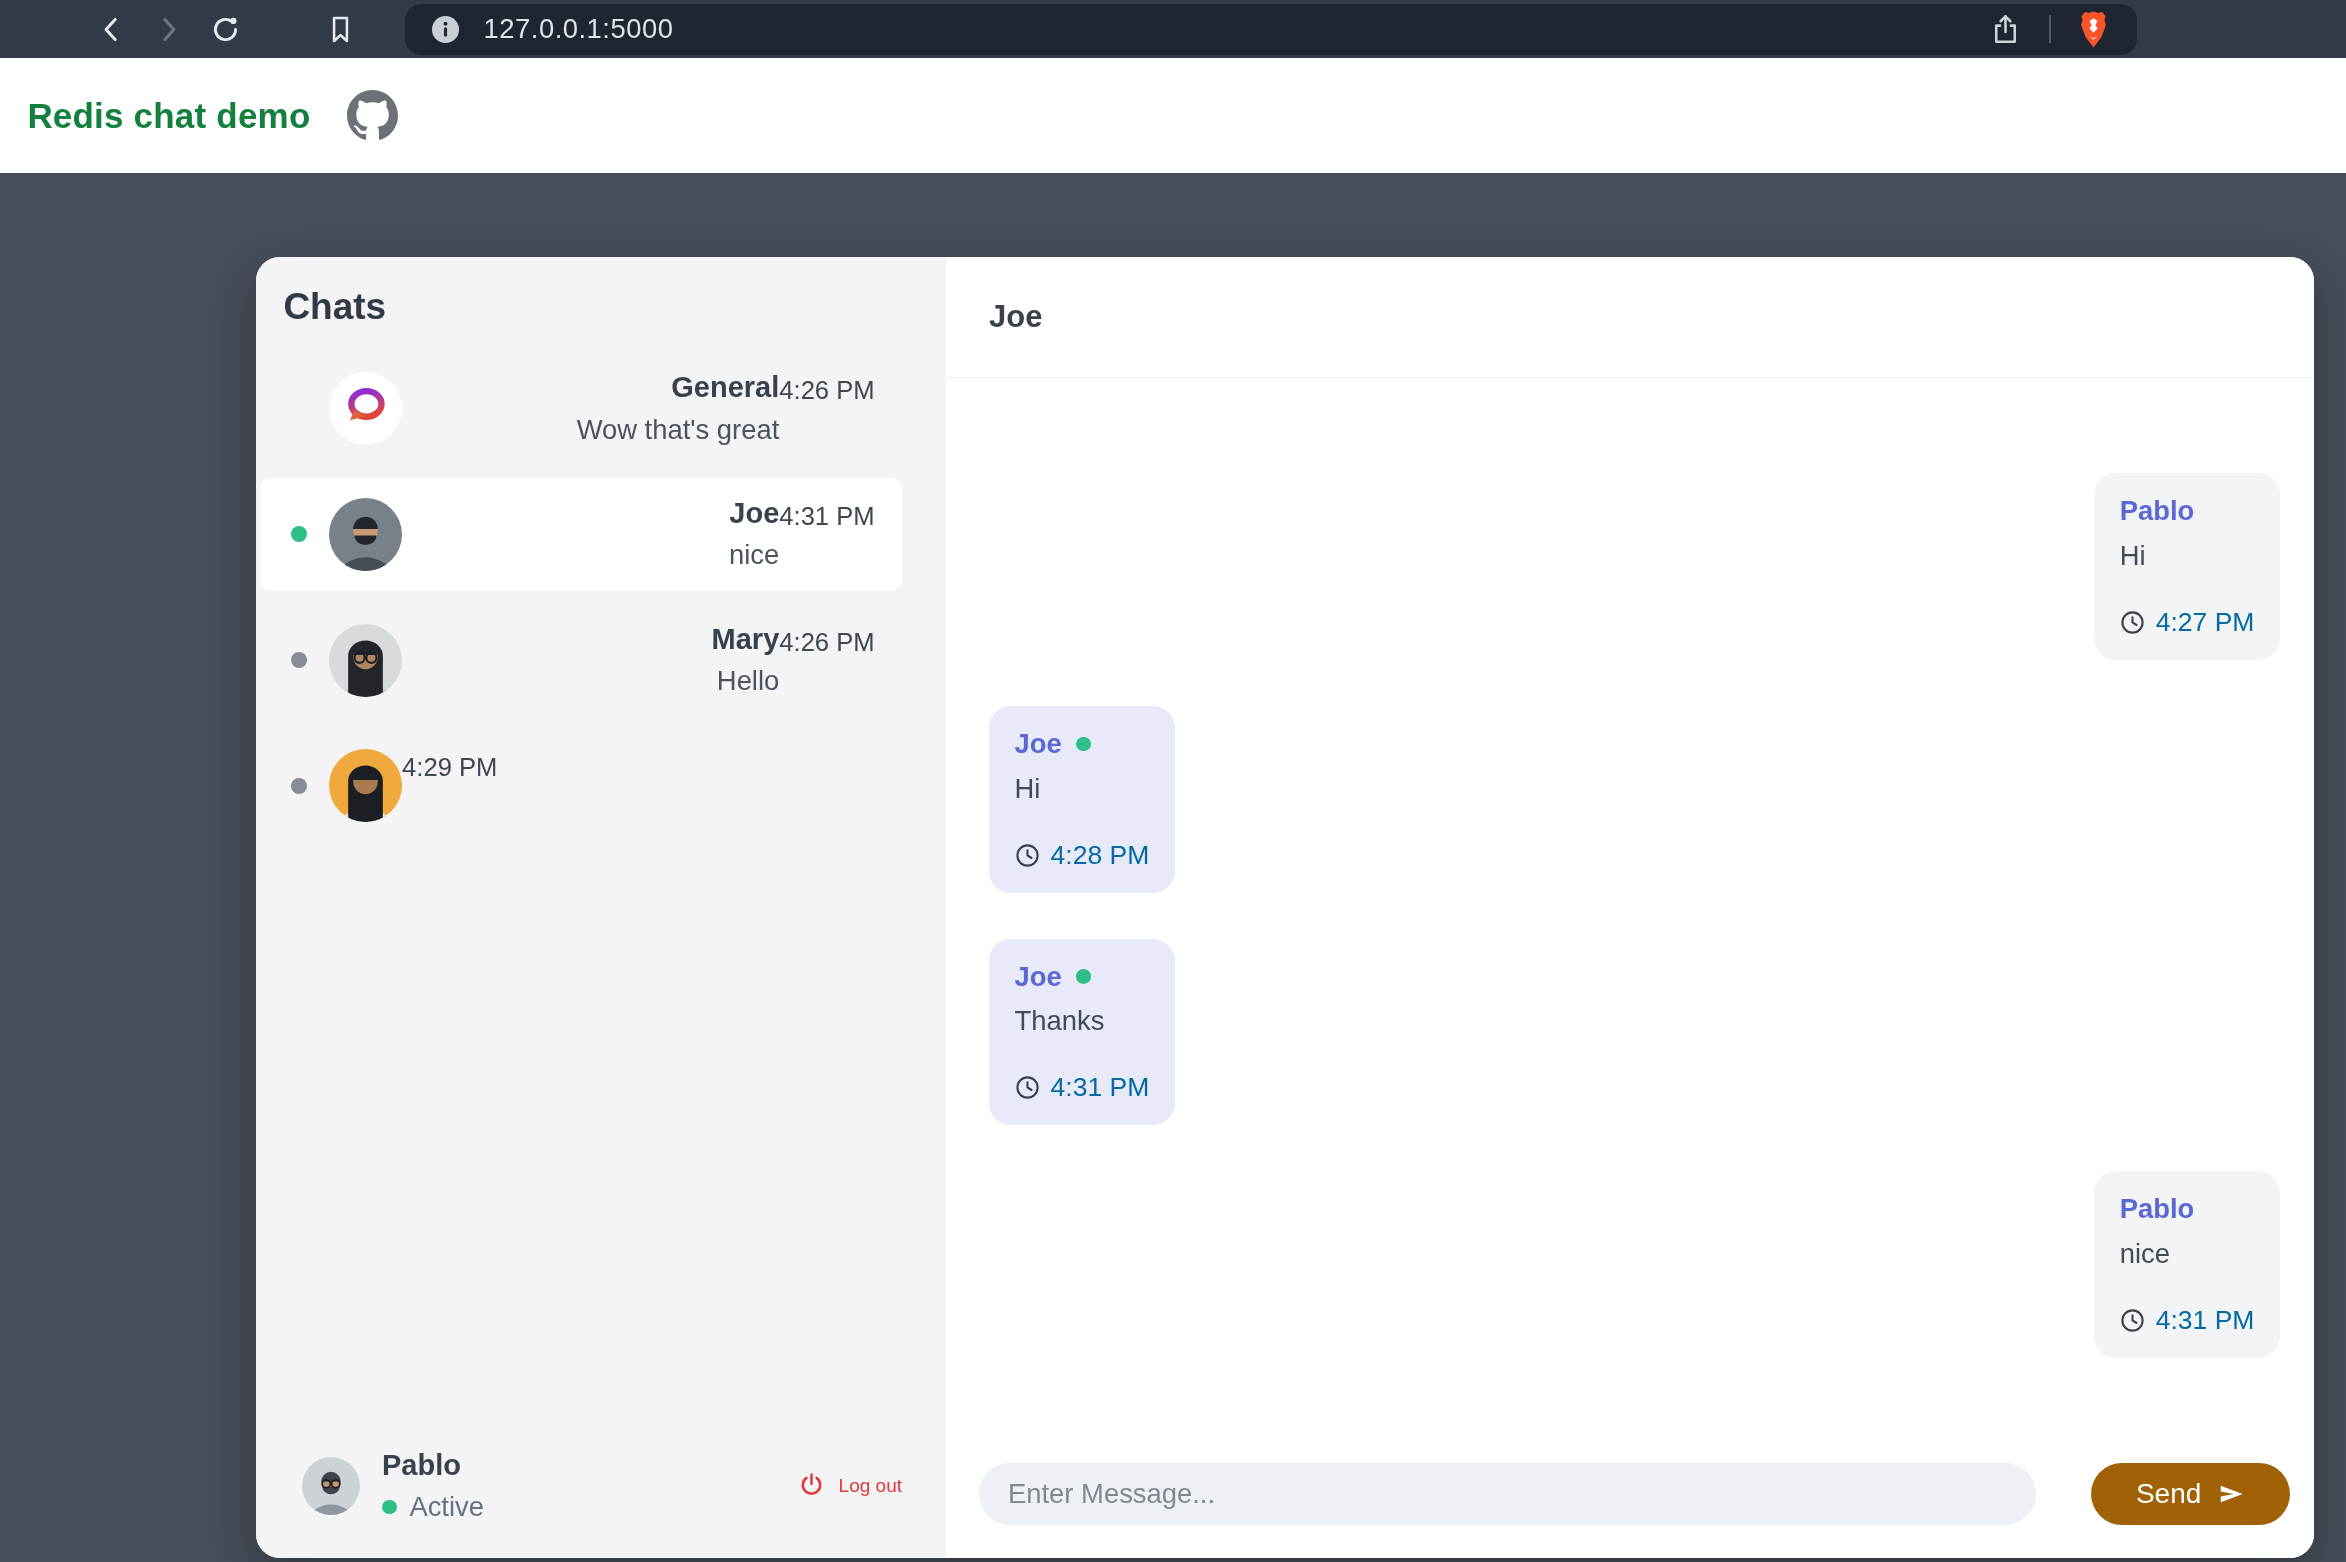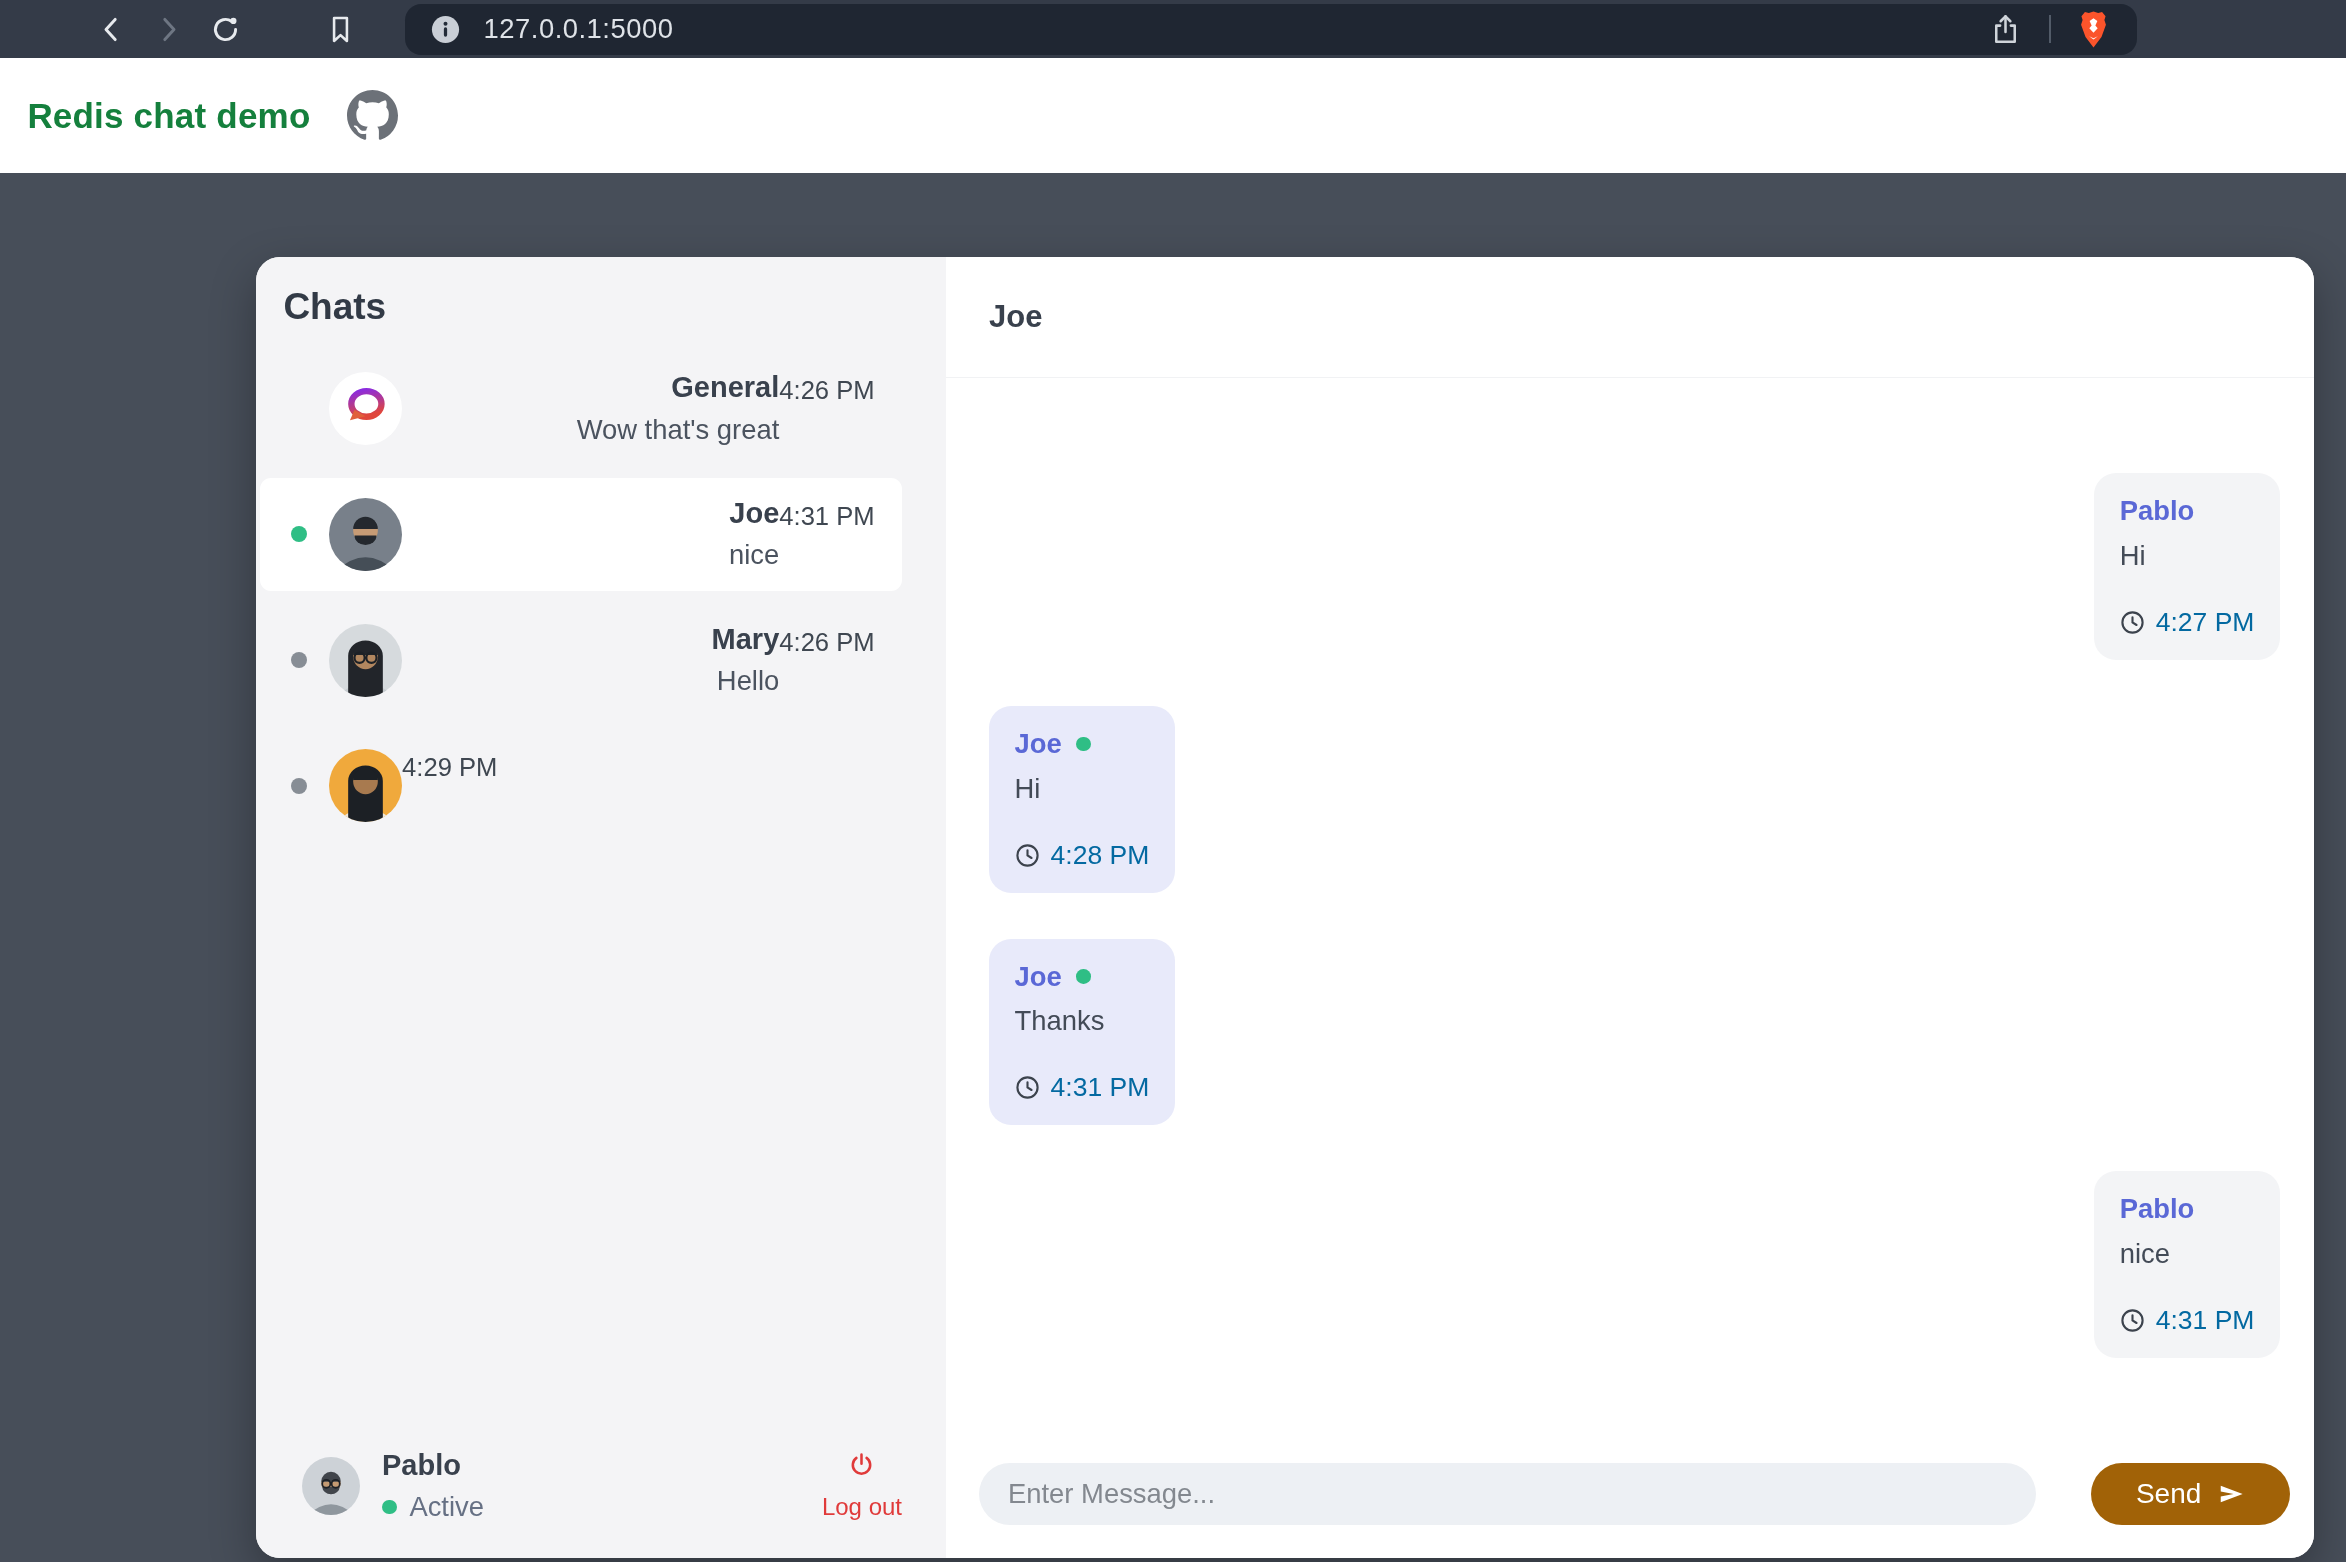--- a/index.html
+++ b/index.html
@@ -43,21 +43,21 @@
   .chat-name{font-size:29px;font-weight:600;color:#39414d;}
   .chat-preview{margin-top:9.1px;font-size:27.4px;color:#4b535f;}
   .chat-time{font-size:25.6px;color:#3f4751;align-self:flex-start;margin-top:24px;white-space:nowrap;}
   .user-bar{margin-top:auto;display:flex;align-items:center;padding:0 44px 35px 46px;}
   .user-avatar{width:58px;height:58px;border-radius:50%;overflow:hidden;flex:none;}
   .user-avatar svg{display:block;width:100%;height:100%;}
   .user-meta{margin-left:22px;}
   .user-name{font-size:29px;font-weight:600;color:#39414d;}
   .user-status{display:flex;align-items:center;margin-top:9.1px;gap:12.8px;font-size:27.4px;color:#667084;}
   .status-dot{width:14.6px;height:14.6px;border-radius:50%;background:#2fbe85;flex:none;}
-  .logout{margin-left:auto;display:flex;align-items:center;gap:12.8px;background:none;border:none;color:#e03a3a;font-size:24px;font-weight:500;cursor:pointer;font-family:inherit;padding:0;flex-direction:column;}
+  .logout{margin-left:auto;display:flex;align-items:center;gap:12.8px;background:none;border:none;color:#e03a3a;font-size:19px;font-weight:500;cursor:pointer;font-family:inherit;padding:0;}
   .logout svg{width:29px;height:29px;display:block;}
   
   .chat-panel{flex:1;background:#ffffff;display:flex;flex-direction:column;min-width:0;}
   .chat-header{height:121px;flex:none;border-bottom:1.8px solid #f1f2f4;display:flex;align-items:center;padding-left:43px;font-size:31px;font-weight:600;color:#39414d;box-sizing:border-box;}
   .messages{flex:1;padding:95px 34px 0 43px;display:flex;flex-direction:column;gap:46px;overflow:hidden;}
   .message-row{display:flex;}
   .message-row.right{justify-content:flex-end;}
   .bubble{border-radius:22px;padding:22px 25.6px;min-width:174px;box-sizing:border-box;}
   .bubble.left{background:#e8eafa;}
   .bubble.right{background:#f3f4f6;}

